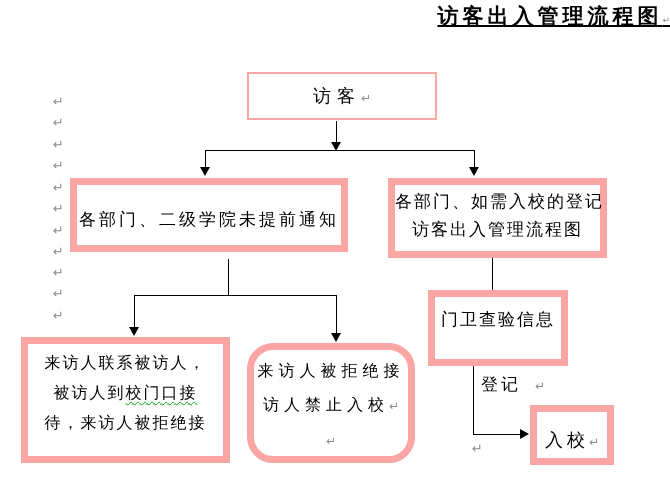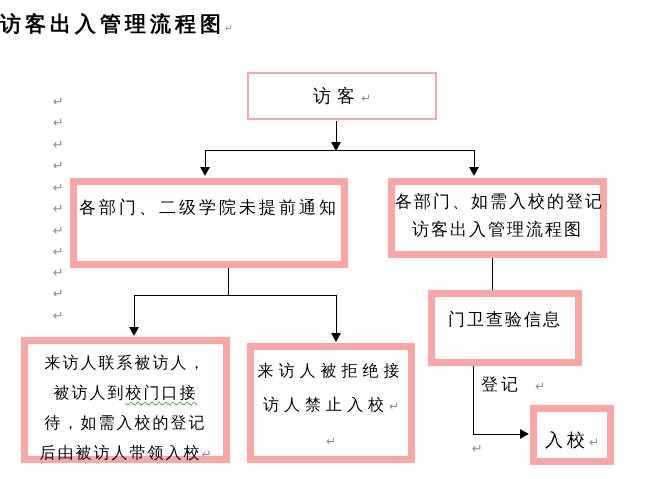--- a/index.html
+++ b/index.html
@@ -2,22 +2,22 @@
 <html><head>
 <meta charset="utf-8">
 <style>
   html,body{margin:0;padding:0;background:#fff;}
   #canvas{
     position:relative; width:670px; height:479px; background:#ffffff;
     font-family:"Liberation Serif","DejaVu Serif",serif; color:#000;
     overflow:hidden;
   }
   .title{
-    position:absolute; left:0; top:10px; width:670px; text-align:left;
-    font-size:21px; font-weight:bold; letter-spacing:4px; white-space:nowrap;
+    position:absolute; left:0; top:2px; width:670px; text-align:right;
+    font-size:21px; font-weight:bold; letter-spacing:4px; white-space:nowrap;text-decoration:underline;
   }
   .title .mark{font-size:9px; letter-spacing:0;}
   .box{
     position:absolute; box-sizing:border-box; border:7px solid #fca5a5; background:#fff;
     text-align:center; white-space:nowrap;
   }
   .box div{white-space:nowrap;}
   .mark{
     color:#8c8c8c; font-family:"DejaVu Sans","Liberation Sans",sans-serif;
     font-size:12px; letter-spacing:0; font-weight:normal;
@@ -40,25 +40,25 @@
   }
   .wavy{
     text-decoration-line:underline; text-decoration-style:wavy;
     text-decoration-color:#00a800; text-decoration-thickness:1px;
     text-underline-offset:3px; text-decoration-skip-ink:none;margin-top:48px;
   }
   .floatlabel{position:absolute; font-size:17px; letter-spacing:3px; white-space:nowrap;}
 
   
   #node-visitor   {left:247px; top:72px;  width:190px; height:48px; border-width:2px; line-height:44px; font-size:18px; letter-spacing:6px;}
-  #node-uninformed{left:70px;  top:178px; width:278px; height:90px; padding-top:8px;  line-height:30px; font-size:17px; letter-spacing:3px;}
+  #node-uninformed{left:70px;  top:178px; width:278px; height:74px; padding-top:20px;  line-height:30px; font-size:17px; letter-spacing:3px;}
   #node-informed  {left:388px; top:178px; width:219px; height:80px; padding-top:3px;  line-height:28px; font-size:17px; letter-spacing:2px;}
-  #node-guard     {left:428px; top:290px; width:154px; height:76px; padding-top:6px;  line-height:33px; font-size:17px; letter-spacing:2px;}
+  #node-guard     {left:428px; top:290px; width:140px; height:76px; padding-top:6px;  line-height:33px; font-size:17px; letter-spacing:2px;}
   #node-contact   {left:21px;  top:337px; width:209px; height:126px; padding-top:4px; line-height:30px; font-size:16px; letter-spacing:2px;}
-  #node-refused   {left:247px; top:343px; width:168px; height:120px; padding-top:4px; line-height:34px; font-size:16px; letter-spacing:5px;}
+  #node-refused   {left:247px; top:343px; width:168px; height:120px; padding-top:4px; line-height:34px; font-size:16px; letter-spacing:5px;border-radius:26px;}
   #node-enter     {left:530px; top:405px; width:84px;  height:60px; line-height:57px; font-size:18px; letter-spacing:4px;}
 </style>
 </head>
 <body>
 
 <div id="canvas">
 
   <div class="title"><span>访客出入管理流程图</span><span class="mark">↵</span></div>
 
   <span class="mmark" style="top:95px">↵</span>
@@ -105,22 +105,21 @@
     <div>访客出入管理流程图</div>
   </div>
 
   <div class="box" id="node-guard">
     <div>门卫查验信息</div>
   </div>
 
   <div class="box" id="node-contact">
     <div>来访人联系被访人，</div>
     <div><span>被访人到</span><span class="wavy">校门口接</span></div>
-    <div>待，如需入校的登记</div>
-    <div><span>后由被访人带领入校</span><span class="mark">↵</span></div>
+    <div>待，来访人被拒绝接</div>
   </div>
 
   <div class="box" id="node-refused">
     <div>来访人被拒绝接</div>
     <div><span>访人禁止入校</span><span class="mark">↵</span></div>
     <div><span class="mark">↵</span></div>
   </div>
 
   <div class="box" id="node-enter"><span>入校</span><span class="mark">↵</span></div>
 

